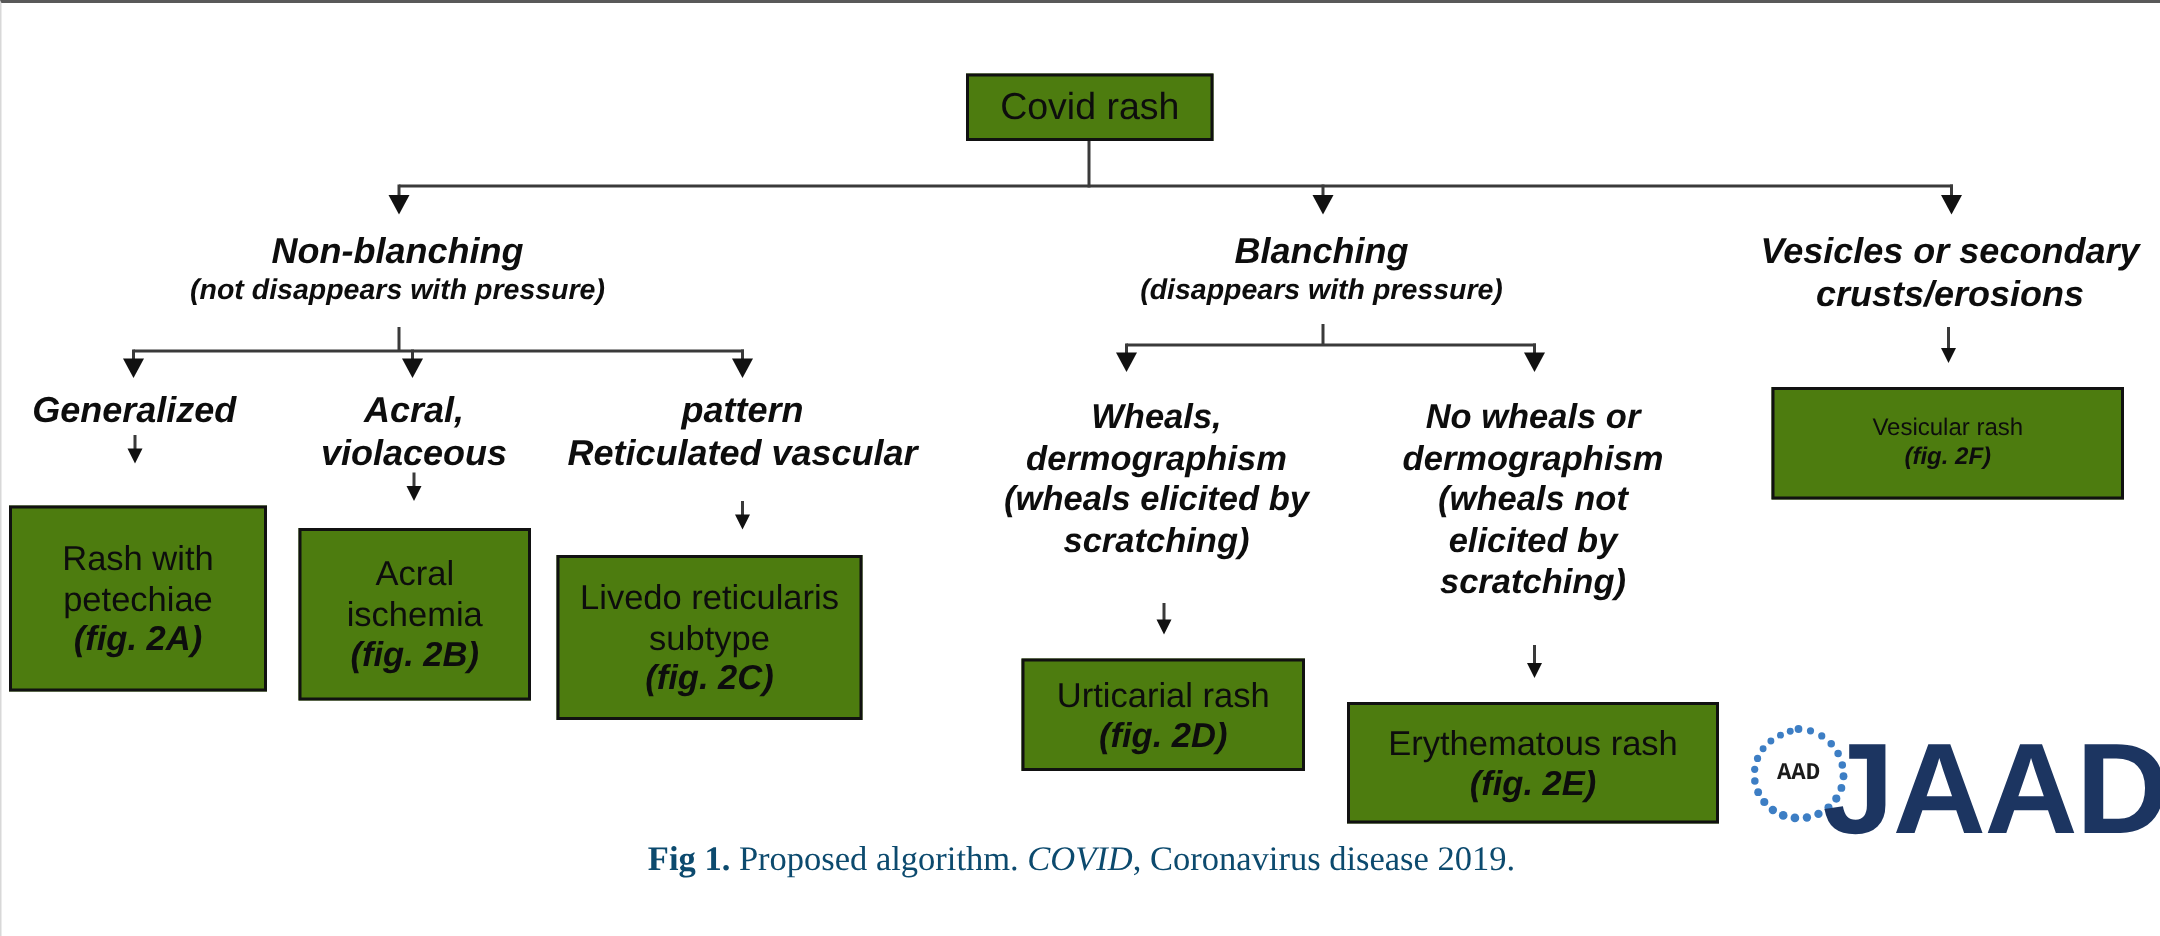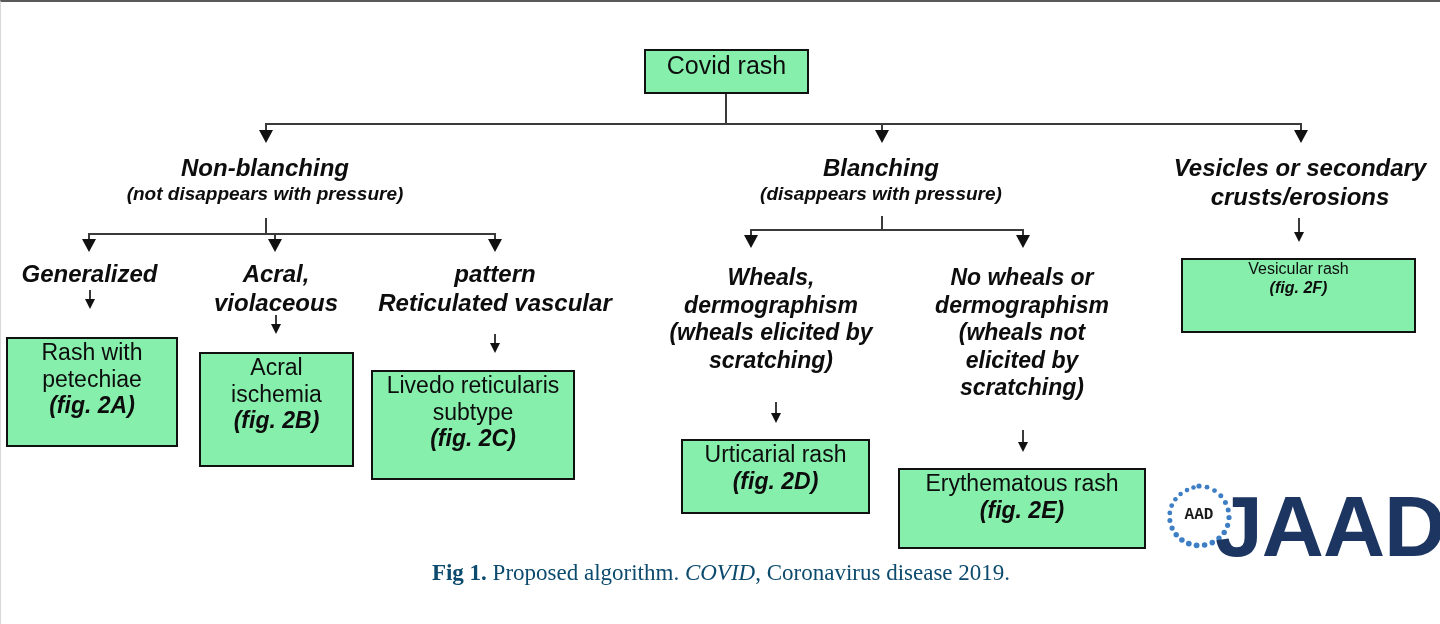--- a/index.html
+++ b/index.html
@@ -22,24 +22,25 @@
     border-top: 2px solid #595959;
     border-left: 1px solid #d8d8d8;
     overflow: hidden;
   }
 
   
   .node-box {
     position: absolute;
     box-sizing: border-box;
     border: 2.5px solid #111111;
-    background: #86efac;
+    background: #4d7c0f;
     display: flex;
     flex-direction: column;
     align-items: center;
+    justify-content: center;
     text-align: center;
     color: #0d0d0d;
     font-family: "Liberation Sans", sans-serif;
     line-height: 1.16;
   }
   .node-box .ln {
     display: block;
     white-space: nowrap;
   }
   .node-box .figref {
@@ -171,21 +172,21 @@
   <div class="vline" style="left:273px; top:231px; height:9px;"></div>
   <div class="arrow" style="left:267px; top:237px;"></div>
   <div class="vline" style="left:493px; top:231px; height:9px;"></div>
   <div class="arrow" style="left:487px; top:237px;"></div>
 
   <div class="label" style="left:0px; top:258px; width:177px; font-size:24px;">
     <span class="ln">Generalized</span>
   </div>
   <div class="vline" style="left:88px; top:288px; height:12px;"></div>
   <div class="arrow small" style="left:84px; top:297px;"></div>
-  <div class="node-box" style="left:5px; top:335px; width:172px; height:110px; font-size:23px;">
+  <div class="node-box" style="left:5px; top:335px; width:172px; height:124px; font-size:23px;">
     <span class="ln">Rash with</span>
     <span class="ln">petechiae</span>
     <span class="ln figref">(fig. 2A)</span>
   </div>
 
   <div class="label" style="left:190px; top:258px; width:170px; font-size:24px;">
     <span class="ln">Acral,</span>
     <span class="ln">violaceous</span>
   </div>
   <div class="vline" style="left:274px; top:313px; height:12px;"></div>

